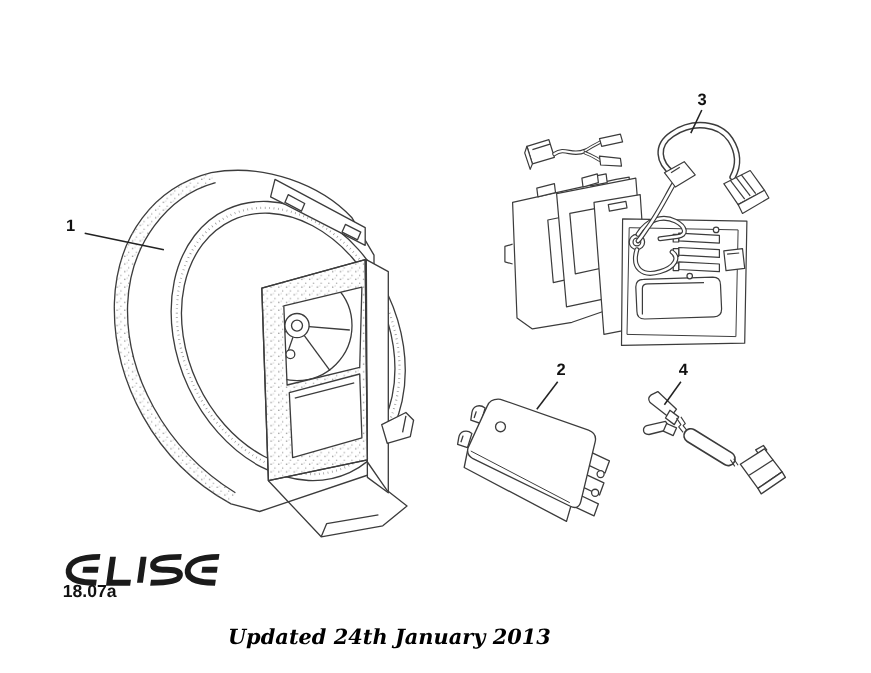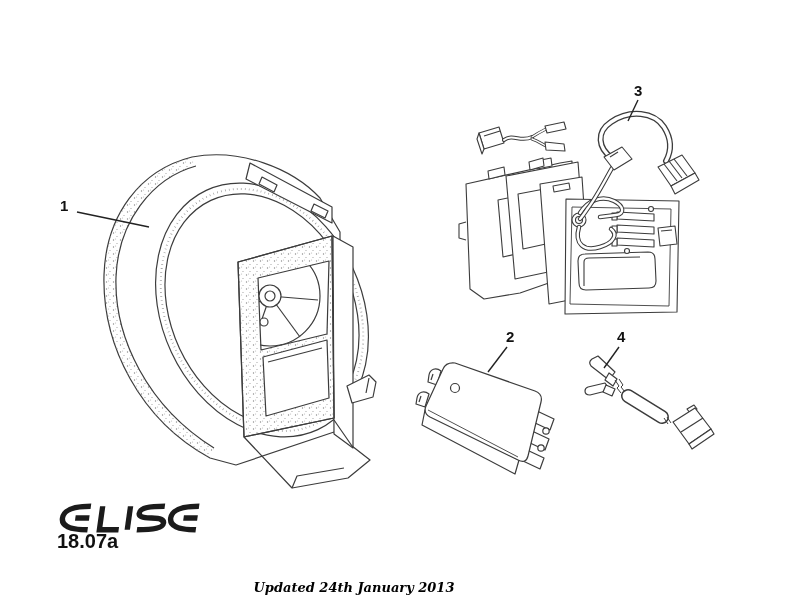--- a/index.html
+++ b/index.html
@@ -16,28 +16,28 @@
     font-family:"Liberation Sans", sans-serif;
     font-weight:700;
     font-size:15px;
     color:#111111;
     line-height:1;
   }
   .footer-logo{position:absolute;left:56px;top:503px;}
   .section-code{
     position:absolute;left:57px;top:530px;
     font-family:"Liberation Sans", sans-serif;
-    font-weight:700;font-size:20px;color:#111111;
+    font-weight:700;font-size:16px;color:#111111;
   }
   .updated-line{
     position:absolute;left:0;top:568px;width:708px;
     text-align:center;
     font-family:"DejaVu Serif","Liberation Serif",serif;
     font-style:italic;font-weight:700;
-    font-size:13px;color:#000000;margin-top:12px;
+    font-size:19px;color:#000000;
   }
   svg{display:block;}
 </style>
 </head>
 <body>
 
 <div class="page">
 
   <svg class="artwork" width="792" height="612" viewBox="0 0 792 612">
     <defs>

